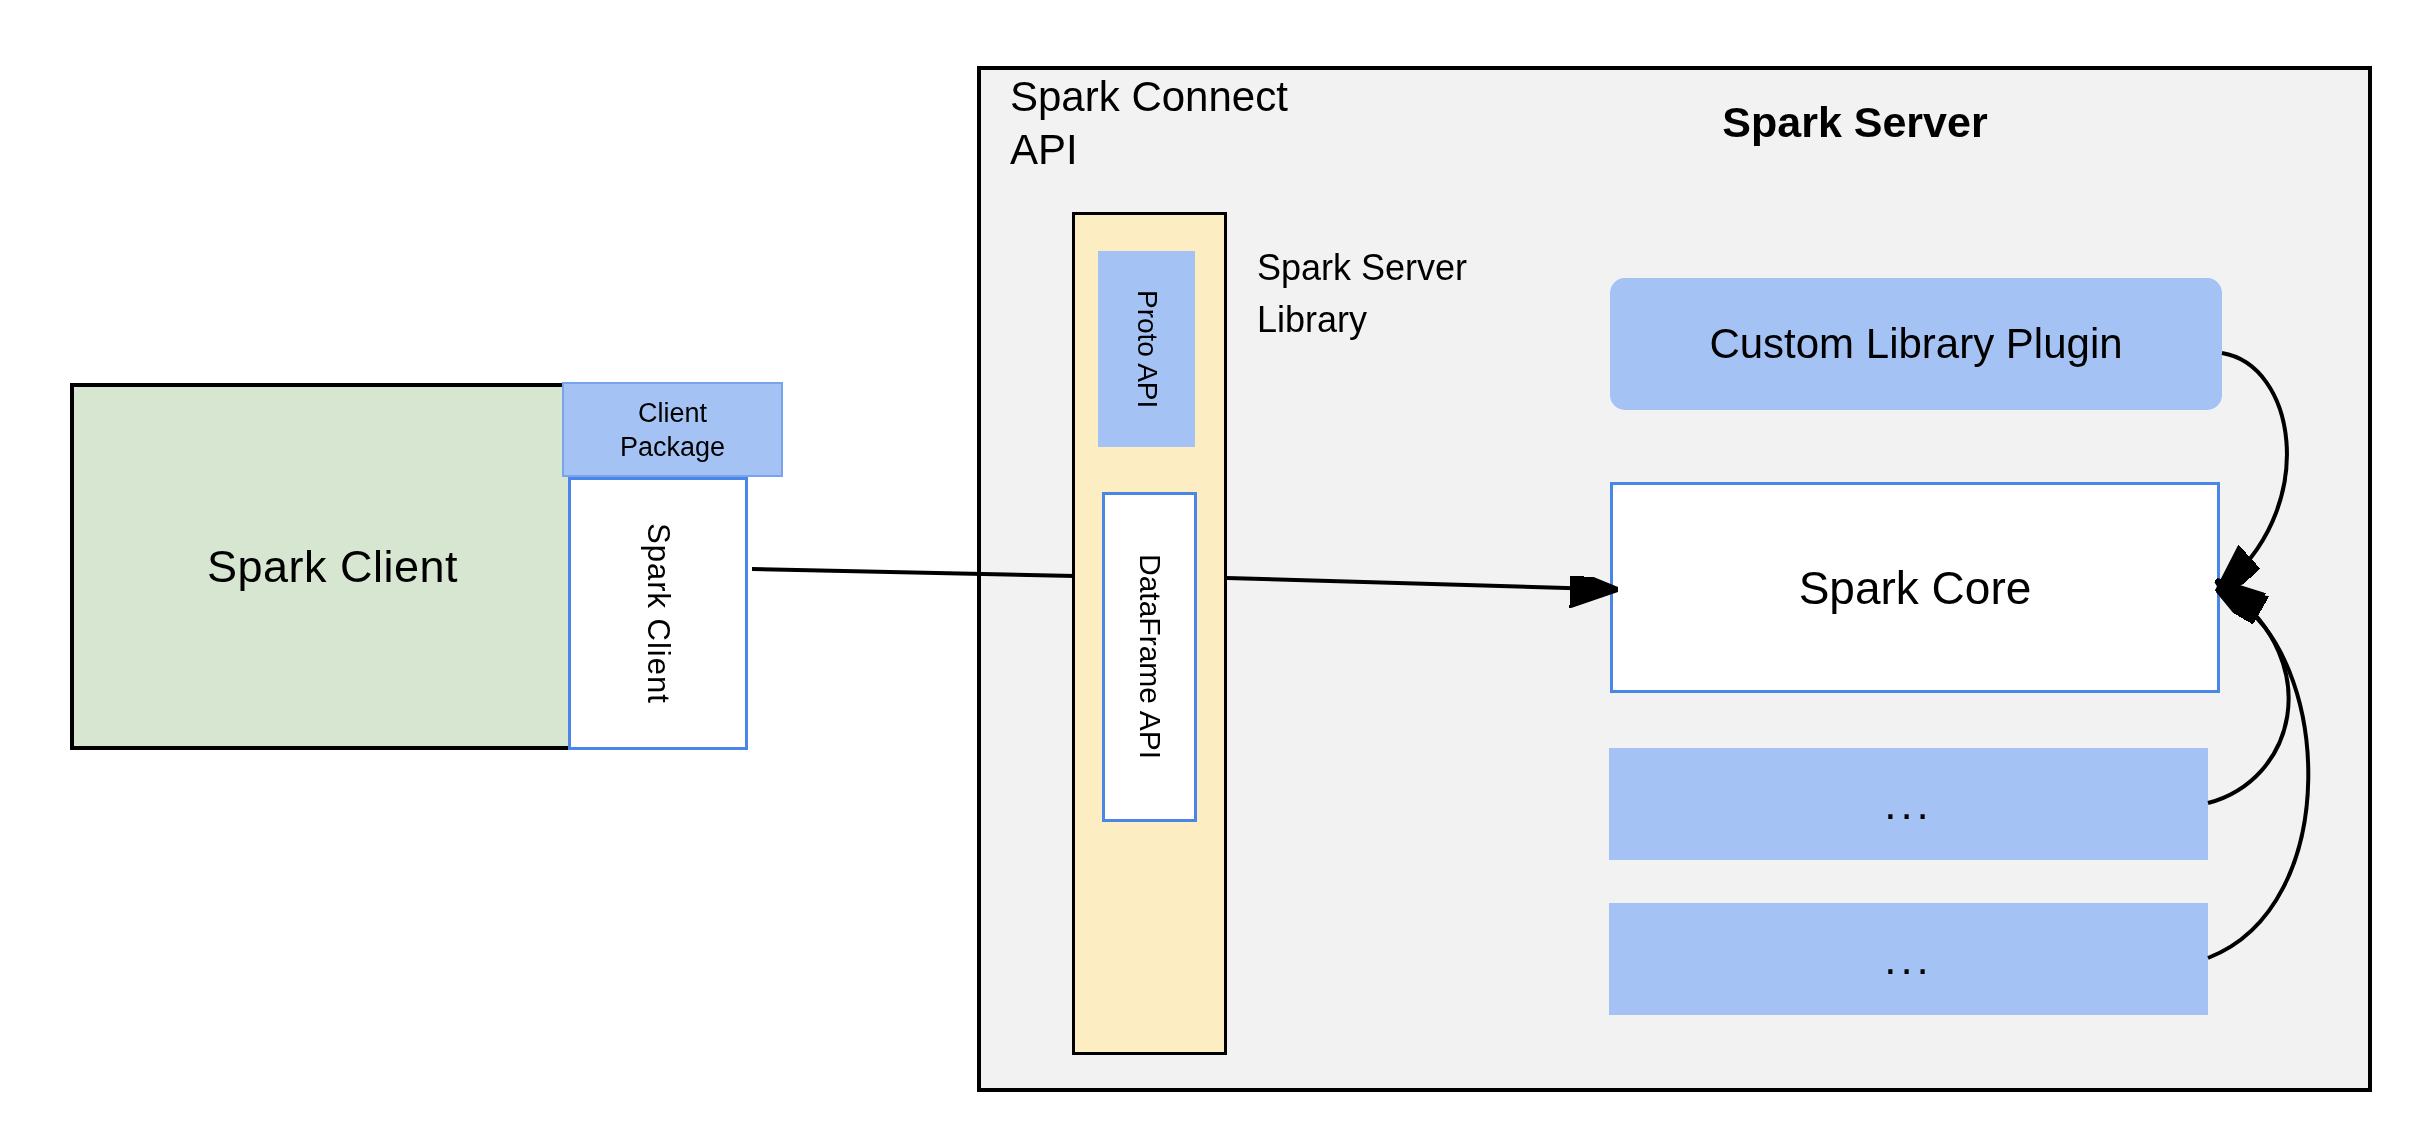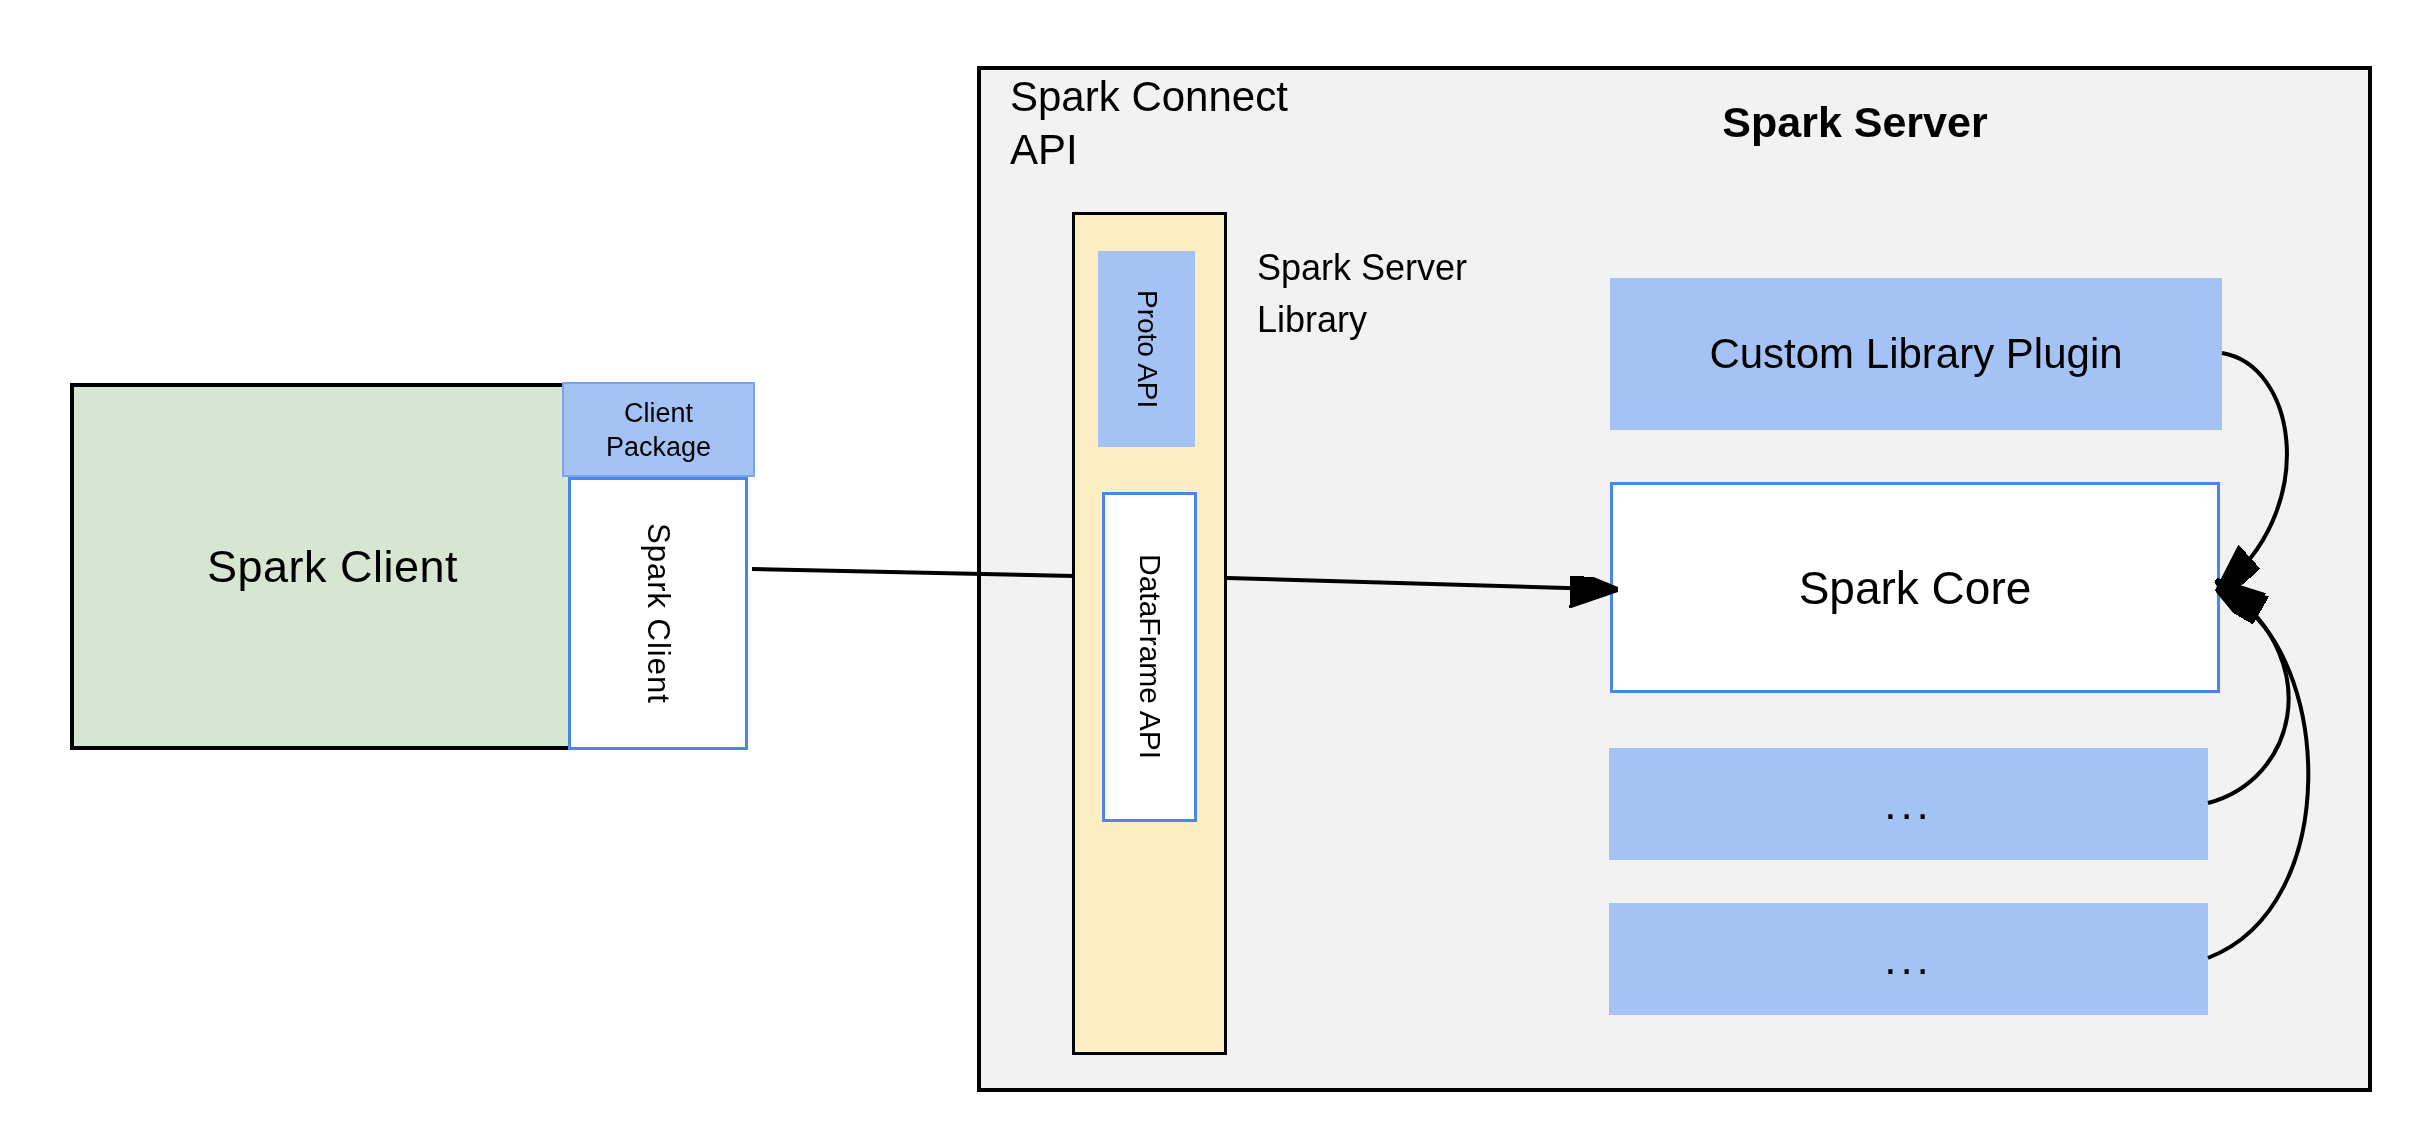--- a/index.html
+++ b/index.html
@@ -4,39 +4,39 @@
 <style>
   html,body{margin:0;padding:0;background:#ffffff;}
   body{font-family:"Liberation Sans", sans-serif; color:#000;}
   .canvas{position:relative;width:2435px;height:1135px;background:#fff;overflow:hidden;}
   .box{position:absolute;box-sizing:border-box;}
   .center{display:flex;align-items:center;justify-content:center;text-align:center;}
 
   
   .green-box{left:70px;top:383px;width:525px;height:367px;background:#d7e6d0;border:4px solid #000;}
   .green-label{font-size:45px;line-height:62px;letter-spacing:.5px;}
-  .client-package{left:562px;top:382px;width:193px;height:95px;background:#a4c2f4;border:2px solid #7aa3ee;z-index:3;}
+  .client-package{left:562px;top:382px;width:221px;height:95px;background:#a4c2f4;border:2px solid #7aa3ee;z-index:3;}
   .client-package .lbl{font-size:27px;line-height:34px;}
   .spark-client{left:568px;top:477px;width:180px;height:273px;background:#fff;border:3px solid #4a86e8;z-index:3;}
   .vtext{writing-mode:vertical-rl;text-orientation:mixed;white-space:nowrap;}
   .spark-client .vtext{font-size:31px;letter-spacing:1px;}
 
   
   .gray-box{left:977px;top:66px;width:1395px;height:1026px;background:#f2f2f2;border:4px solid #000;}
   .connect-title{left:1010px;top:70px;width:300px;font-size:42px;line-height:53px;text-align:left;position:absolute;}
   .yellow-box{left:1072px;top:212px;width:155px;height:843px;background:#fdedc3;border:3px solid #000;z-index:2;}
   .proto-api{left:1098px;top:251px;width:97px;height:196px;background:#a4c2f4;z-index:3;}
   .proto-api .vtext{font-size:28px;}
   .dataframe-api{left:1102px;top:492px;width:95px;height:330px;background:#fff;border:3px solid #4a86e8;z-index:3;}
   .dataframe-api .vtext{font-size:30px;}
   .server-lib-label{left:1257px;top:242px;width:280px;font-size:36px;line-height:52px;text-align:left;position:absolute;}
 
   
   .server-title{left:1655px;top:98px;width:400px;font-size:43px;font-weight:bold;text-align:center;position:absolute;}
-  .plugin-box{left:1610px;top:278px;width:612px;height:152px;background:#a4c2f4;}
+  .plugin-box{left:1610px;top:278px;width:612px;height:132px;background:#a4c2f4;border-radius:15px;}
   .plugin-box .lbl{font-size:42px;}
   .core-box{left:1610px;top:482px;width:610px;height:211px;background:#fff;border:3px solid #4a86e8;text-align:center;}
   .core-box .lbl{font-size:46px;}
   .slot-box1{left:1609px;top:748px;width:599px;height:112px;background:#a4c2f4;}
   .slot-box2{left:1609px;top:903px;width:599px;height:112px;background:#a4c2f4;}
   .slot-lbl{font-size:44px;letter-spacing:4px;}
 
   svg.overlay{position:absolute;left:0;top:0;width:2435px;height:1135px;z-index:4;pointer-events:none;}
   svg.overlay path, svg.overlay line{fill:none;stroke:#000;stroke-width:4;}
 </style>

